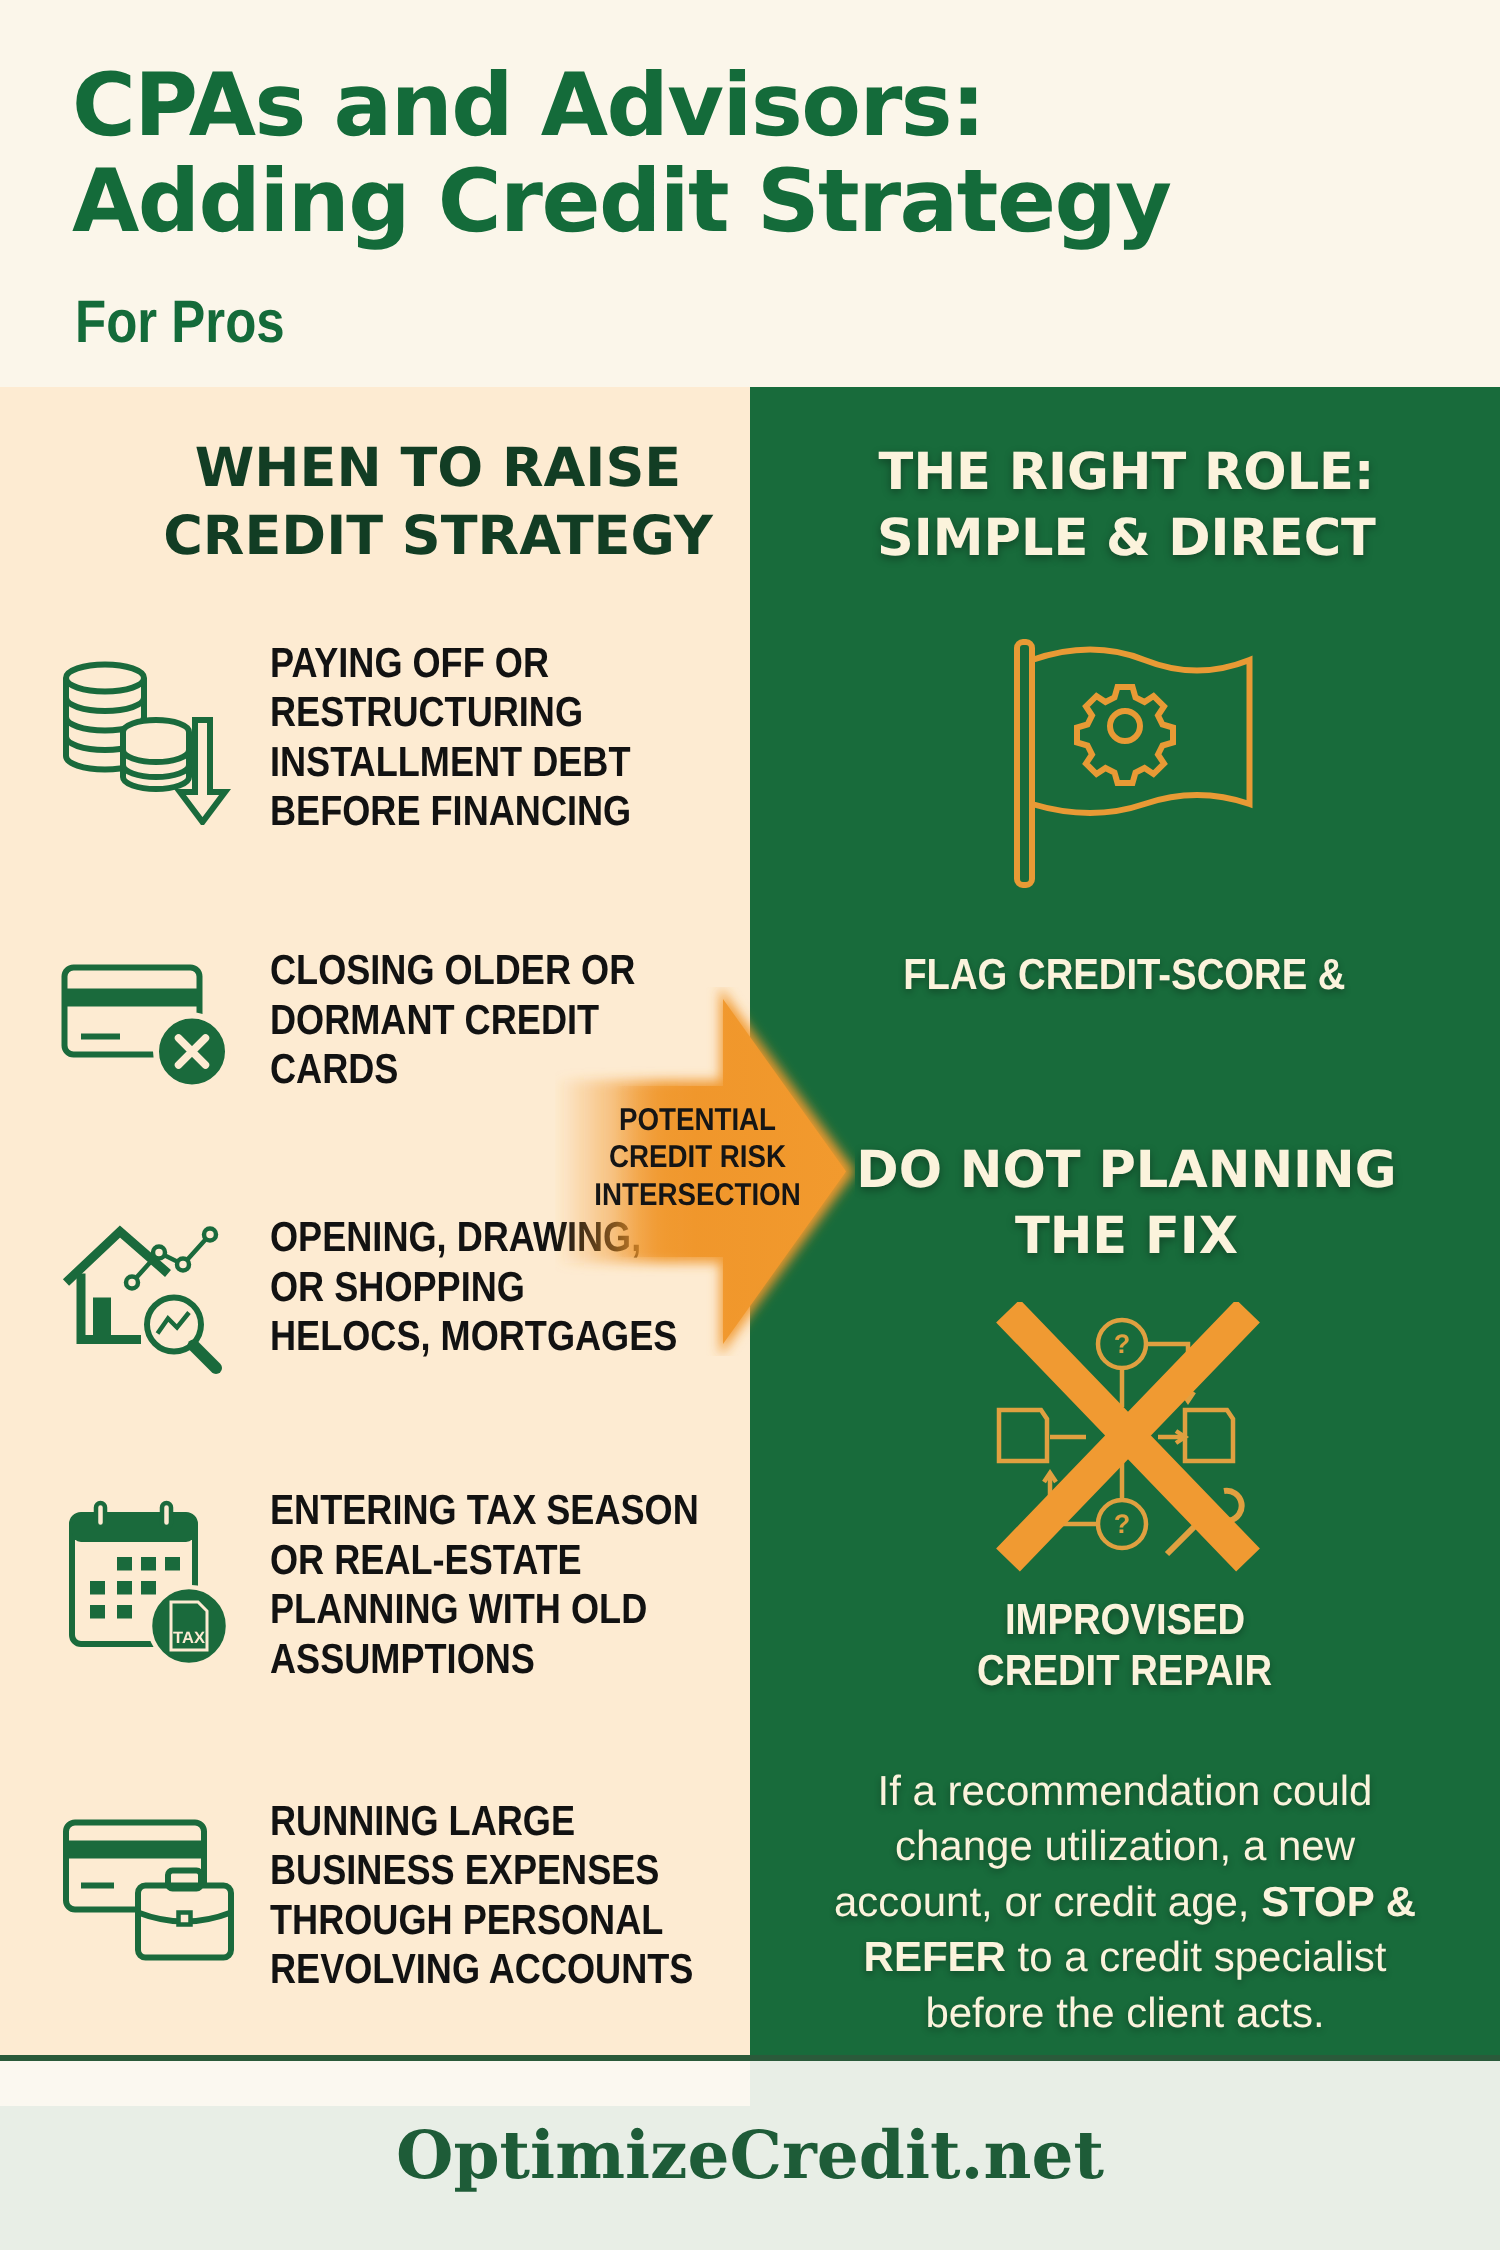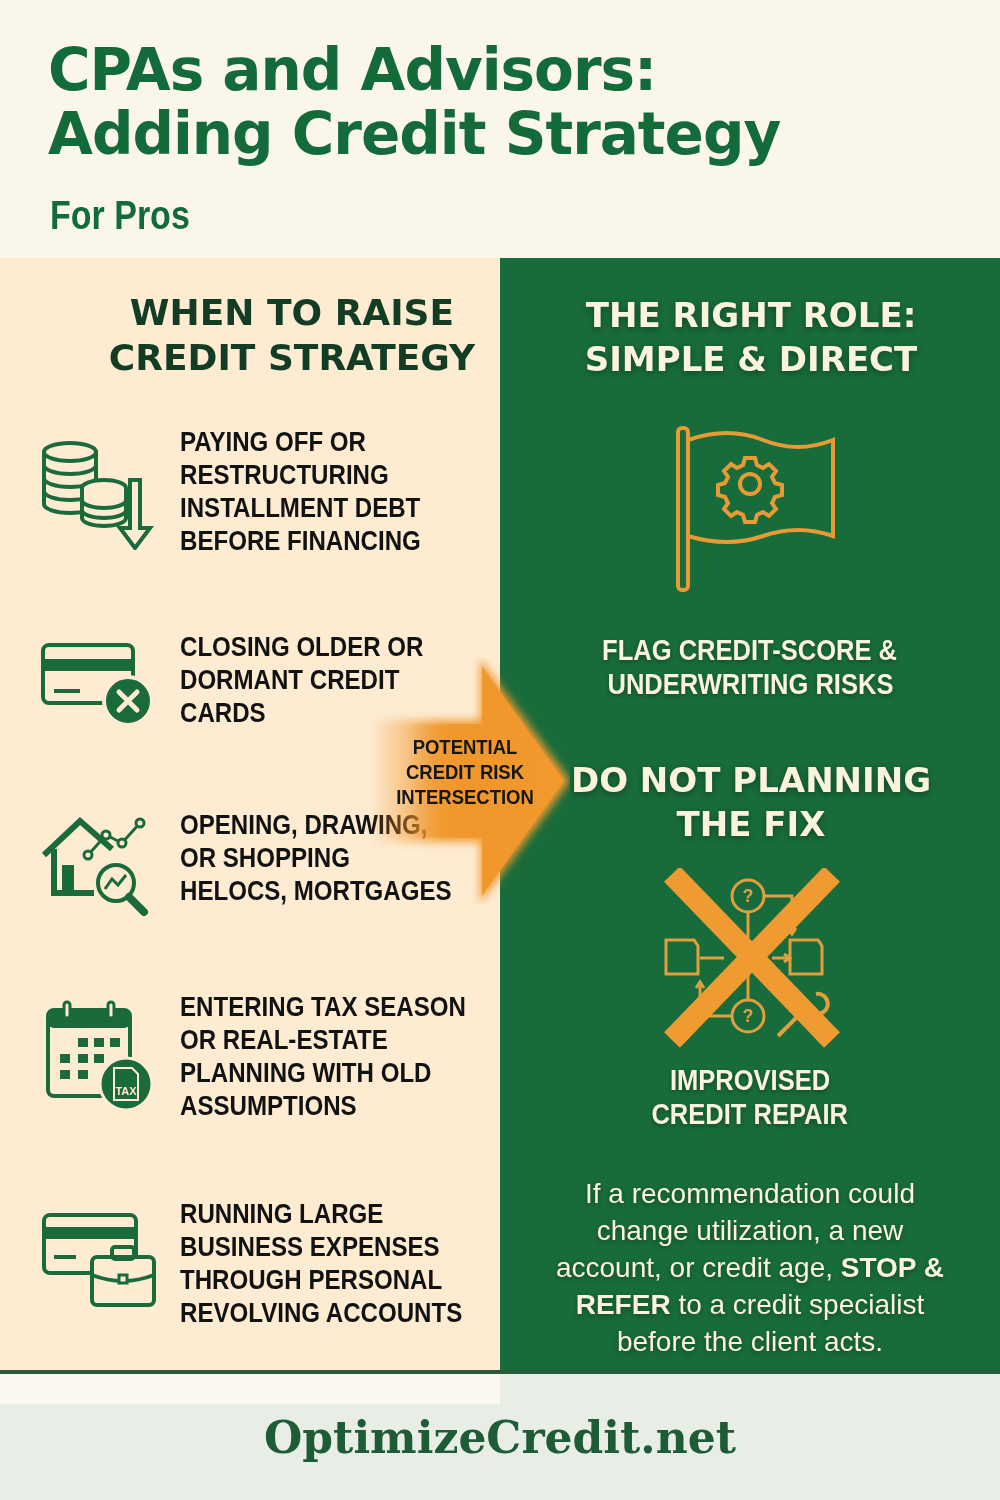--- a/index.html
+++ b/index.html
@@ -185,21 +185,20 @@
   <g fill="none" stroke="#e89a35" stroke-width="4">
     <rect x="8" y="8" width="10" height="162" rx="4"></rect>
     <path d="M18 20 q40 -14 75 0 t70 0 v96 q-35 -12 -70 0 t-75 0 z"></path>
     <circle cx="80" cy="64" r="10"></circle>
     <path d="M80 38 l5 0 l2 7 l6 3 l6 -4 l7 7 l-4 6 l3 6 l7 2 v10 l-7 2 l-3 6 l4 6 l-7 7 l-6 -4 l-6 3 l-2 7 h-10 l-2 -7 l-6 -3 l-6 4 l-7 -7 l4 -6 l-3 -6 l-7 -2 v-10 l7 -2 l3 -6 l-4 -6 l7 -7 l6 4 l6 -3 l2 -7 z"></path>
   </g>
 </svg>
 
 <div class="right-caption" style="top:633px;">
   <div><span>FLAG CREDIT-SCORE &amp;</span></div>
-  <div><span>UNDERWRITING RISKS</span></div>
 </div>
 
 <div class="right-heading" style="top:758px;">
   <div>DO NOT PLANNING</div>
   <div>THE FIX</div>
 </div>
 
 <svg class="repair-icon" viewBox="0 0 180 180">
   <g fill="none" stroke="#e0a040" stroke-width="3">
     <circle cx="88" cy="28" r="16"></circle>

